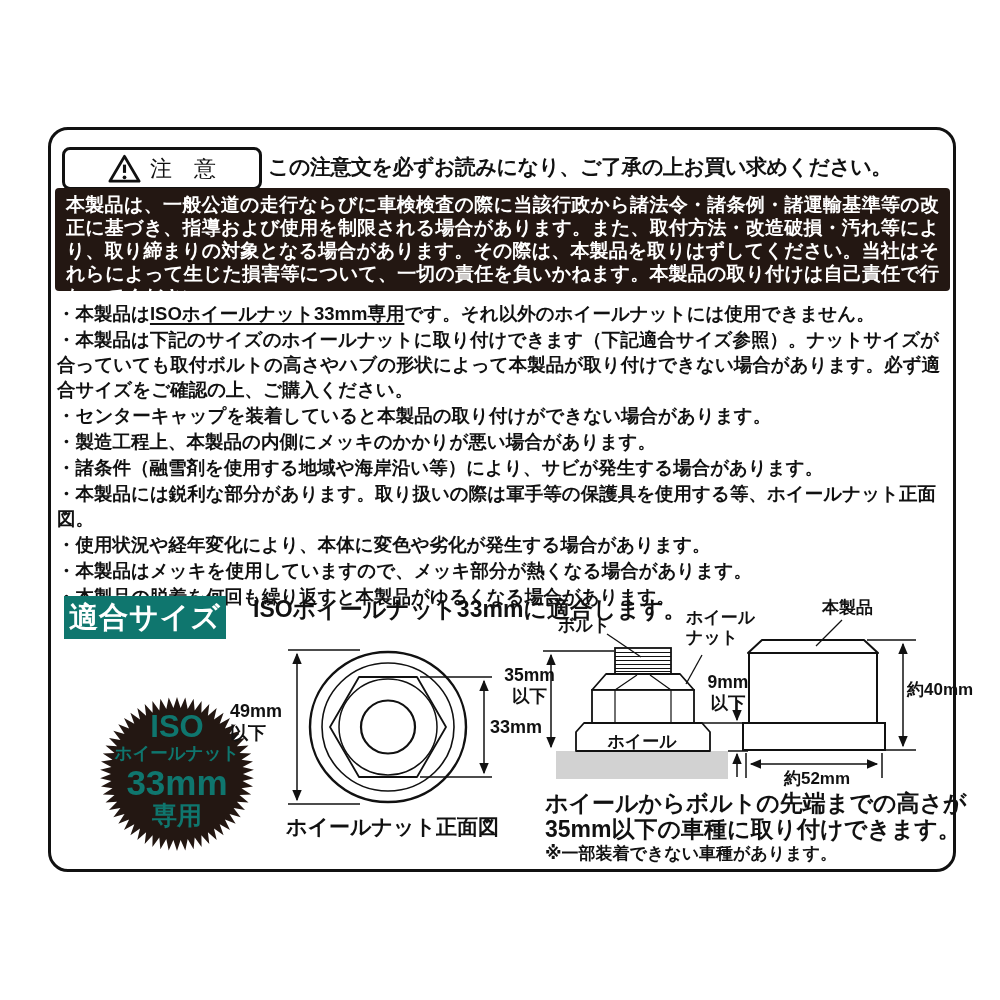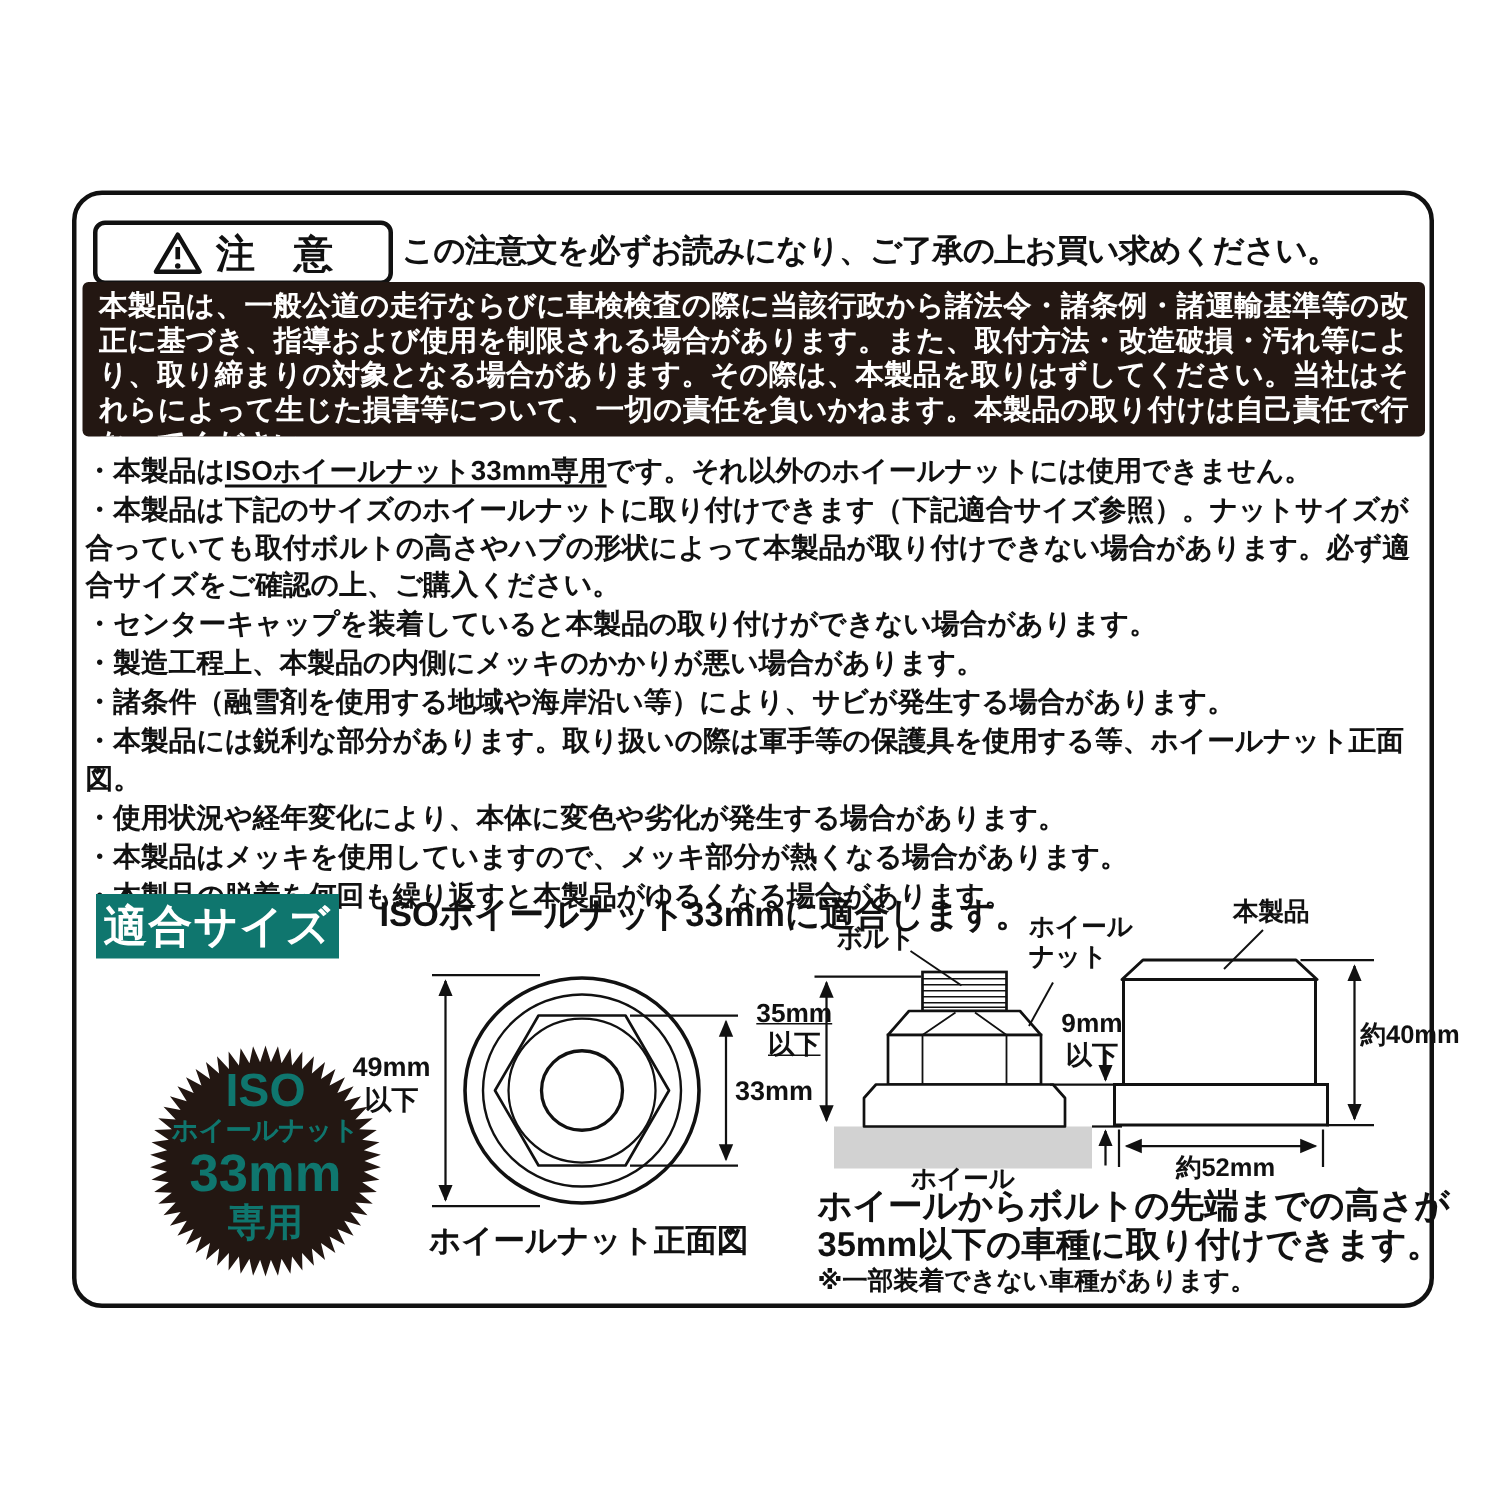--- a/index.html
+++ b/index.html
@@ -3,21 +3,21 @@
 <meta charset="utf-8">
 <style>
   html,body{margin:0;padding:0;background:#fff;}
   .canvas{position:relative;width:1000px;height:1000px;background:#fff;overflow:hidden;
           font-family:"Liberation Sans","DejaVu Sans",sans-serif;color:#111;}
   .abs{position:absolute;}
   .frame{left:48px;top:127px;width:902px;height:739px;border:3px solid #111;border-radius:20px;}
   
   .caution-box{left:62px;top:147px;width:194px;height:37px;border:3px solid #111;border-radius:8px;
                background:#fff;display:flex;align-items:center;justify-content:center;gap:9px;}
-  .caution-label{font-size:26px;font-weight:bold;line-height:1;}
+  .caution-label{font-size:22px;font-weight:normal;line-height:1;}
   .header-msg{left:268px;top:153px;font-size:21px;font-weight:bold;white-space:nowrap;letter-spacing:-0.5px;}
   
   .legal-box{left:55px;top:188px;width:895px;height:103px;background:#231712;border-radius:4px;
              box-sizing:border-box;padding:5px 11px;overflow:hidden;}
   .legal-box p{margin:0;color:#fff;font-size:19px;line-height:23px;font-weight:bold;text-align:justify;}
   
   .notes{left:57px;top:301px;width:892px;}
   .notes p{margin:0 0 1px 0;font-size:18.5px;line-height:25px;font-weight:600;}
   .notes .u{font-weight:800;text-decoration:underline;text-decoration-thickness:2px;text-underline-offset:3px;}
   
@@ -32,21 +32,21 @@
   .sb3{font-size:35px;line-height:37px;}
   .sb4{font-size:25px;line-height:29px;}
   
   .diag-label{font-size:17px;font-weight:bold;line-height:20px;}
   .dim-label{font-size:17.5px;font-weight:bold;line-height:21px;}
   .dim-18{font-size:18px;font-weight:bold;line-height:22px;}
   .caption{left:286px;top:813px;width:210px;text-align:center;font-size:21px;font-weight:bold;white-space:nowrap;}
   .note1{left:545px;top:788px;font-size:23px;font-weight:bold;white-space:nowrap;}
   .note2{left:545px;top:814px;font-size:23px;font-weight:bold;white-space:nowrap;}
   .note3{left:545px;top:842px;font-size:17px;font-weight:bold;white-space:nowrap;}
-  .ta-r{text-align:center;}
+  .ta-r{text-align:left;}
   .ta-c{text-align:center;}
 </style>
 </head>
 <body>
 
 <div class="canvas">
 
   <div class="abs frame"></div>
 
   <div class="abs caution-box">
@@ -144,29 +144,29 @@
 
   <div class="abs dim-18 ta-r" style="left:230px;top:700px;width:62px;">
     <div>49mm</div>
     <div>以下</div>
   </div>
   <div class="abs dim-18" style="left:490px;top:716px;">33mm</div>
   <div class="abs caption">ホイールナット正面図</div>
 
   <div class="abs diag-label" style="left:558px;top:616px;">ボルト</div>
   <div class="abs diag-label" style="left:686px;top:608px;width:74px;">ホイールナット</div>
-  <div class="abs dim-label ta-c" style="left:502px;top:665px;width:55px;text-decoration:underline;">
+  <div class="abs dim-label ta-c" style="left:502px;top:665px;width:55px;">
     <div>35mm</div>
     <div>以下</div>
   </div>
   <div class="abs dim-label ta-c" style="left:702px;top:672px;width:52px;">
     <div>9mm</div>
     <div>以下</div>
   </div>
-  <div class="abs diag-label ta-c" style="left:556px;top:776px;width:172px;">ホイール</div>
+  <div class="abs diag-label ta-c" style="left:556px;top:732px;width:172px;">ホイール</div>
 
   <div class="abs diag-label" style="left:822px;top:598px;">本製品</div>
   <div class="abs diag-label" style="left:907px;top:680px;">約40mm</div>
   <div class="abs diag-label ta-c" style="left:772px;top:769px;width:90px;">約52mm</div>
 
   <div class="abs note1">ホイールからボルトの先端までの高さが</div>
   <div class="abs note2">35mm以下の車種に取り付けできます。</div>
   <div class="abs note3">※一部装着できない車種があります。</div>
 
 </div>

